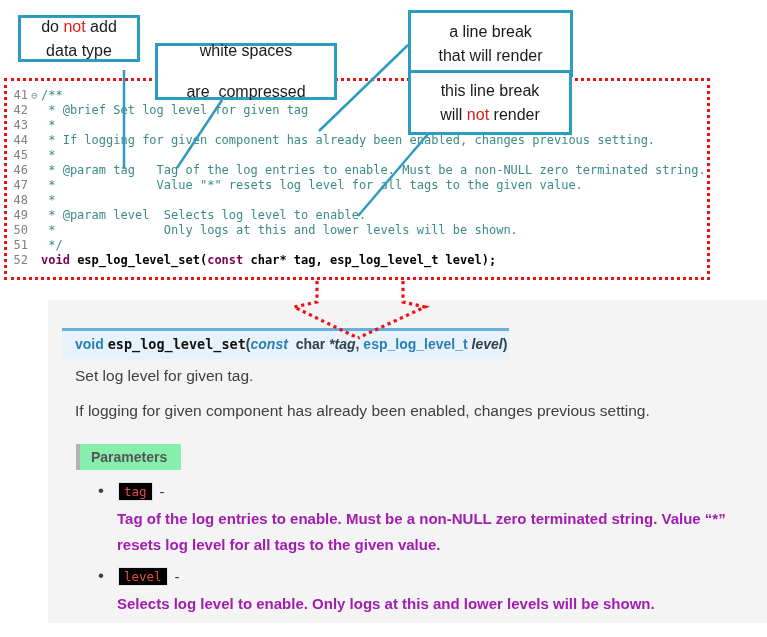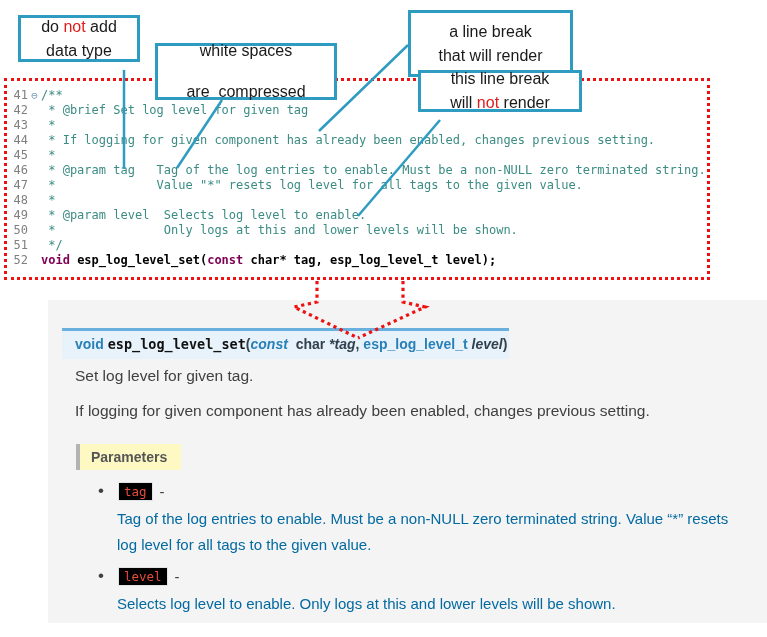--- a/index.html
+++ b/index.html
@@ -24,21 +24,21 @@
 
   
   .callout{position:absolute;background:#ffffff;border:3px solid #2e9bc0;
     box-sizing:border-box;z-index:10;text-align:center;color:#1a1a1a;
     font-size:16px;line-height:24px;display:flex;flex-direction:column;justify-content:center;}
   .callout .co-line{white-space:pre-wrap;}
   .red{color:#e01b1b;}
   #co1{left:18px;top:15px;width:122px;height:47px;}
   #co2{left:155px;top:43px;width:182px;height:57px;gap:17px;}
   #co3{left:408px;top:10px;width:165px;height:67px;}
-  #co4{left:408px;top:70px;width:164px;height:42px;margin-left:10px;}
+  #co4{left:408px;top:70px;width:164px;height:65px;}
 
   
   .overlay{position:absolute;left:0;top:0;width:767px;height:637px;z-index:5;pointer-events:none;}
   .leader{stroke:#2e9bc0;stroke-width:2.5;fill:none;}
   .red-dot{stroke:#ee1111;stroke-width:3.2;fill:none;stroke-dasharray:3.2 3.6;}
 
   
   .doc-panel{position:absolute;left:48px;top:300px;width:719px;height:323px;
     background:#f4f4f4;z-index:2;color:#404040;}
   .sig{position:absolute;left:14px;top:28px;width:447px;height:31px;box-sizing:border-box;
@@ -46,31 +46,31 @@
     font-size:14px;line-height:27px;font-weight:bold;white-space:pre;}
   .sig span{white-space:pre;}
   .sig-blue{color:#2980b9;}
   .sig-name{font-family:"DejaVu Sans Mono",monospace;font-size:13.5px;color:#111111;}
   .sig-it{font-style:italic;}
   .sig-dark{color:#33414e;}
   .doc-p{position:absolute;left:27px;font-size:15.5px;line-height:19px;}
   #brief{top:66px;}
   #detail{top:101px;}
   .params-label{position:absolute;left:28px;top:144px;display:inline-block;
-    background:#fef9c3;border-left:4px solid #b3b3b3;padding:5px 14px 5px 11px;
+    background:#86efac;border-left:4px solid #b3b3b3;padding:5px 14px 5px 11px;
     font-size:14px;font-weight:bold;color:#555555;}
   .param-item{position:absolute;left:50px;width:630px;}
   #param1{top:181px;}
   #param2{top:266px;}
   .chip-row{display:flex;align-items:center;height:20px;}
   .bullet{color:#404040;font-size:17px;margin-right:14px;line-height:20px;}
   .chip{background:#000000;border:1px solid #e1e4e5;color:#e74c3c;
     font:12.5px/15px "DejaVu Sans Mono",monospace;padding:1px 5px;}
   .pdash{margin-left:7px;color:#404040;font-size:15px;}
-  .pdesc{margin:5px 0 0 19px;width:615px;font-size:15px;line-height:26px;color:#0369a1;}
+  .pdesc{margin:5px 0 0 19px;width:615px;font-size:15px;line-height:26px;color:#a21caf;font-weight:bold;}
 </style>
 </head>
 <body>
 
 <div class="stage">
 
   <div class="dotted-frame"></div>
 
   <div class="editor">
     <div class="crow">

